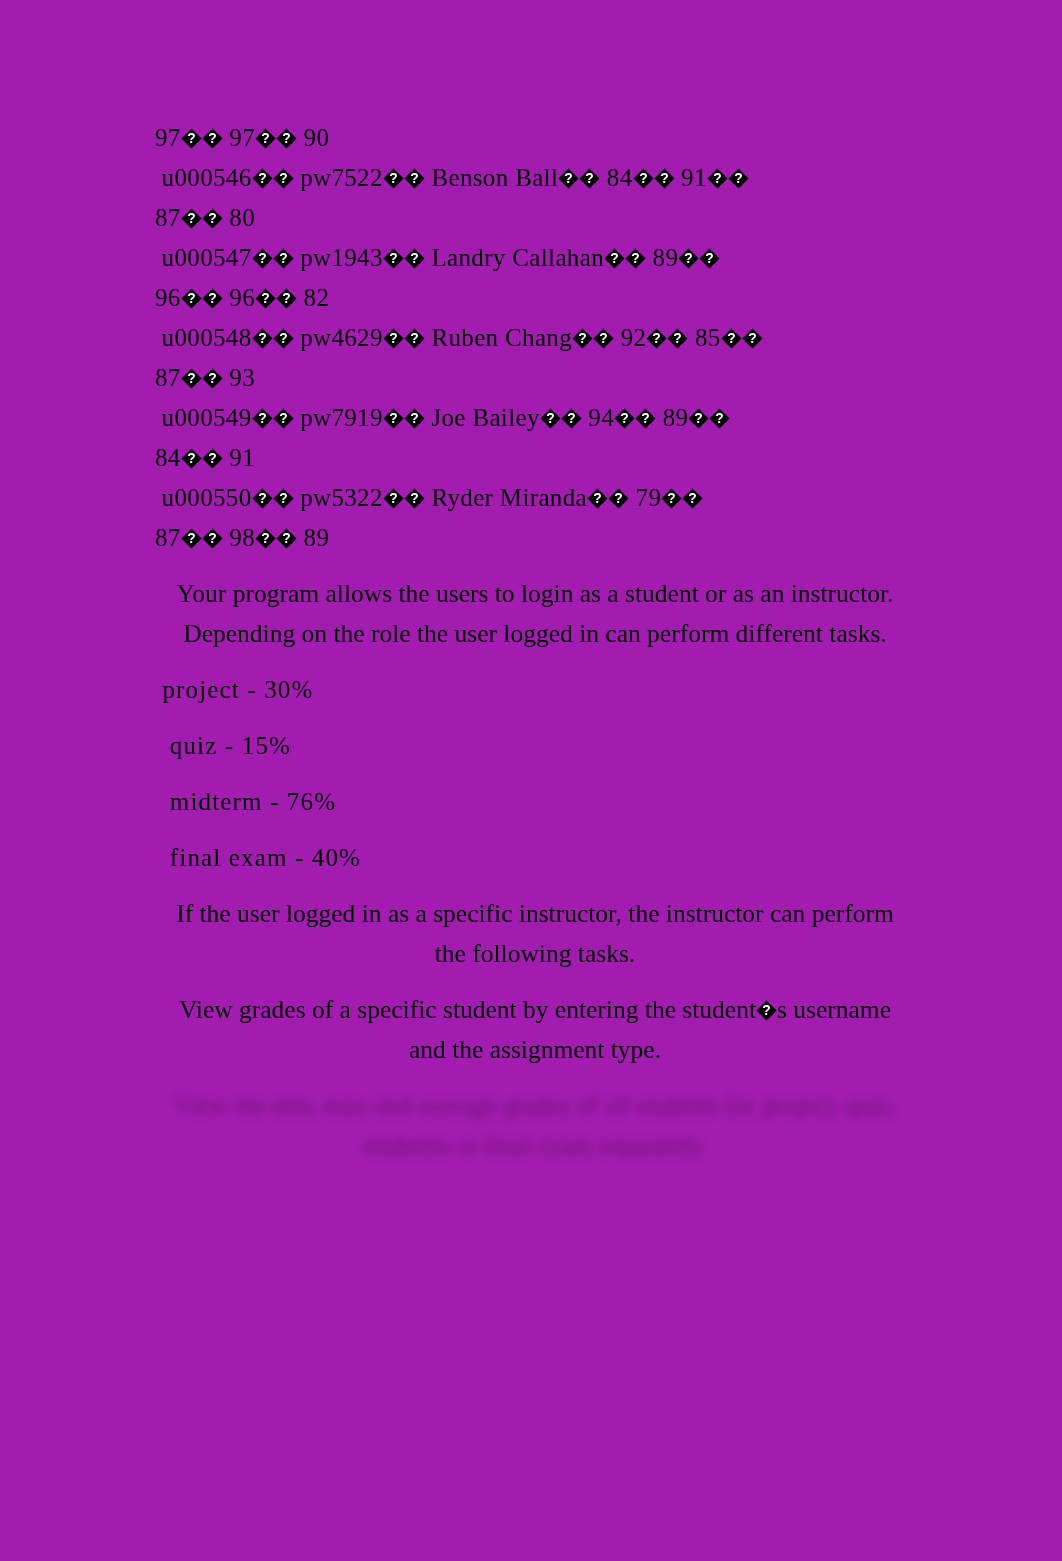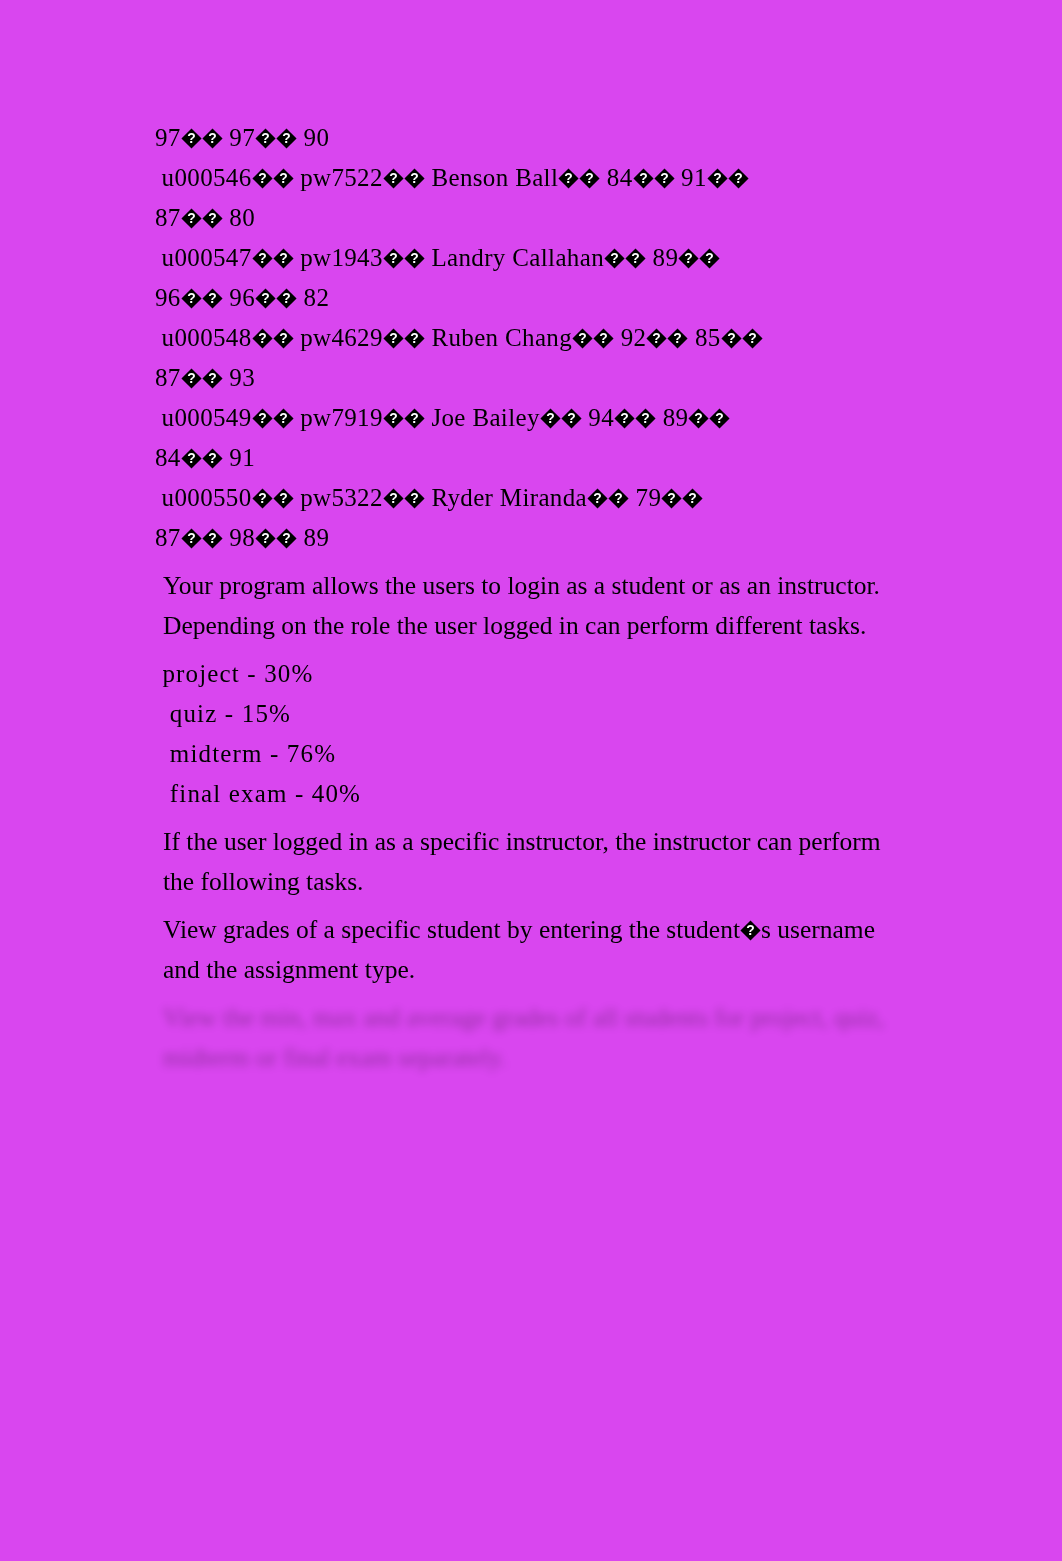--- a/index.html
+++ b/index.html
@@ -9,21 +9,21 @@
     background: #ffffff;
   }
   body {
     font-family: "Liberation Serif", "DejaVu Serif", serif;
     color: #000000;
   }
   .page {
     position: relative;
     width: 1062px;
     height: 1561px;
-    background: #d946ef;
+    background: #a21caf;
     overflow: hidden;
     box-sizing: border-box;
   }
   .doc-body {
     position: absolute;
     left: 155px;
     top: 118px;
     width: 760px;
   }
   .line {
@@ -35,25 +35,27 @@
   }
   
   .roster .line {
     font-size: 25px;
     letter-spacing: 0.35px;
   }
   .para {
     font-size: 25.5px;
     line-height: 40px;
     white-space: pre-wrap;
-    margin: 8px;
+    margin: 16px;
+    text-align: center;
   }
   .weights .line {
     font-size: 25px;
     letter-spacing: 1.15px;
+    margin-top: 16px;
   }
   
   .repl {
     display: inline-block;
     position: relative;
     width: 21px;
     height: 21px;
     vertical-align: -3px;
     margin: 0 0px;
   }

